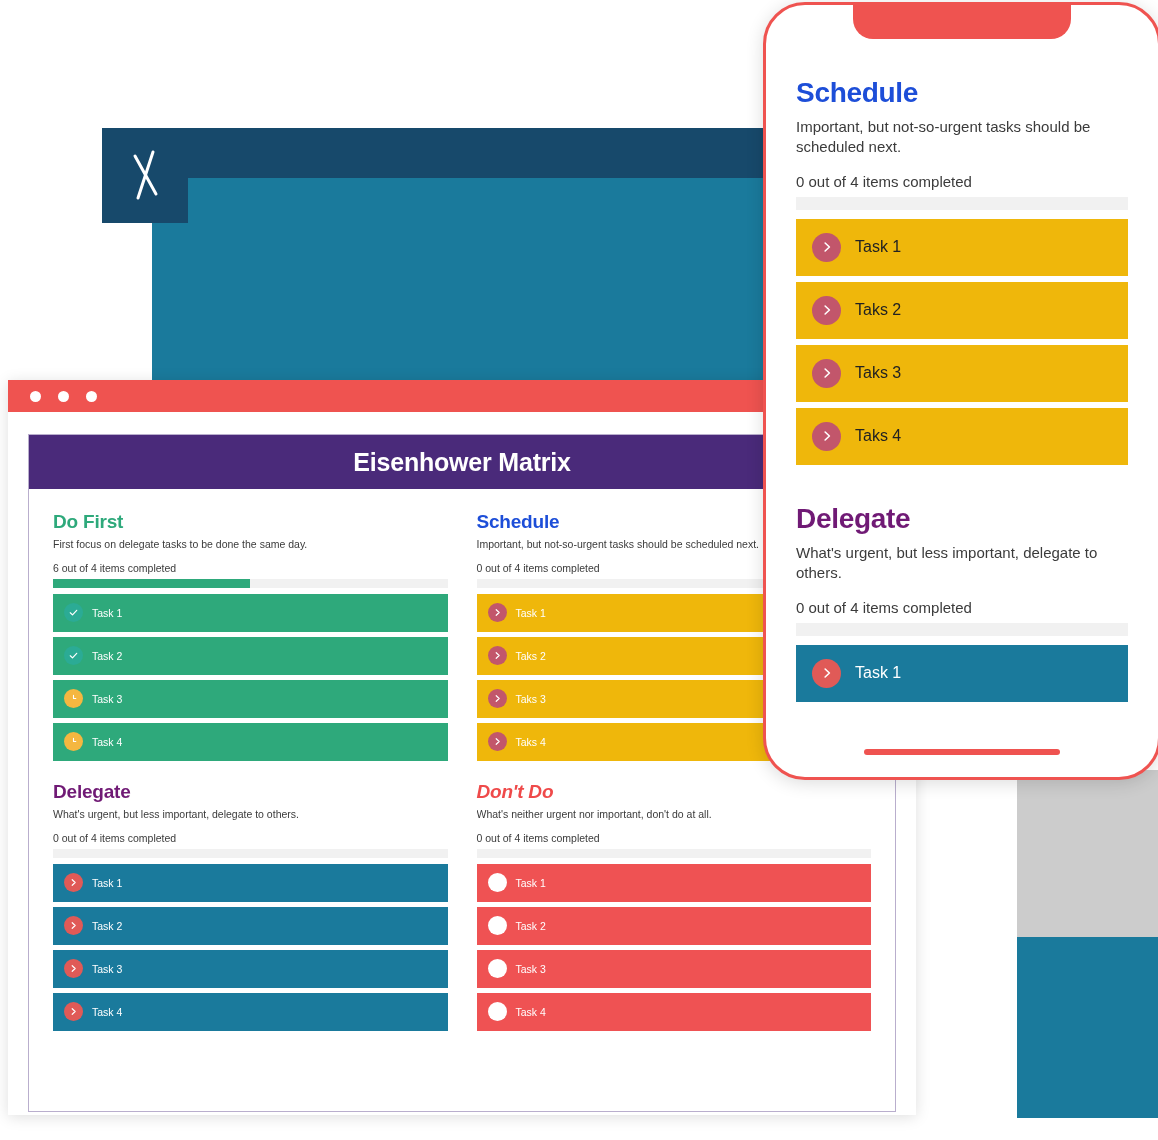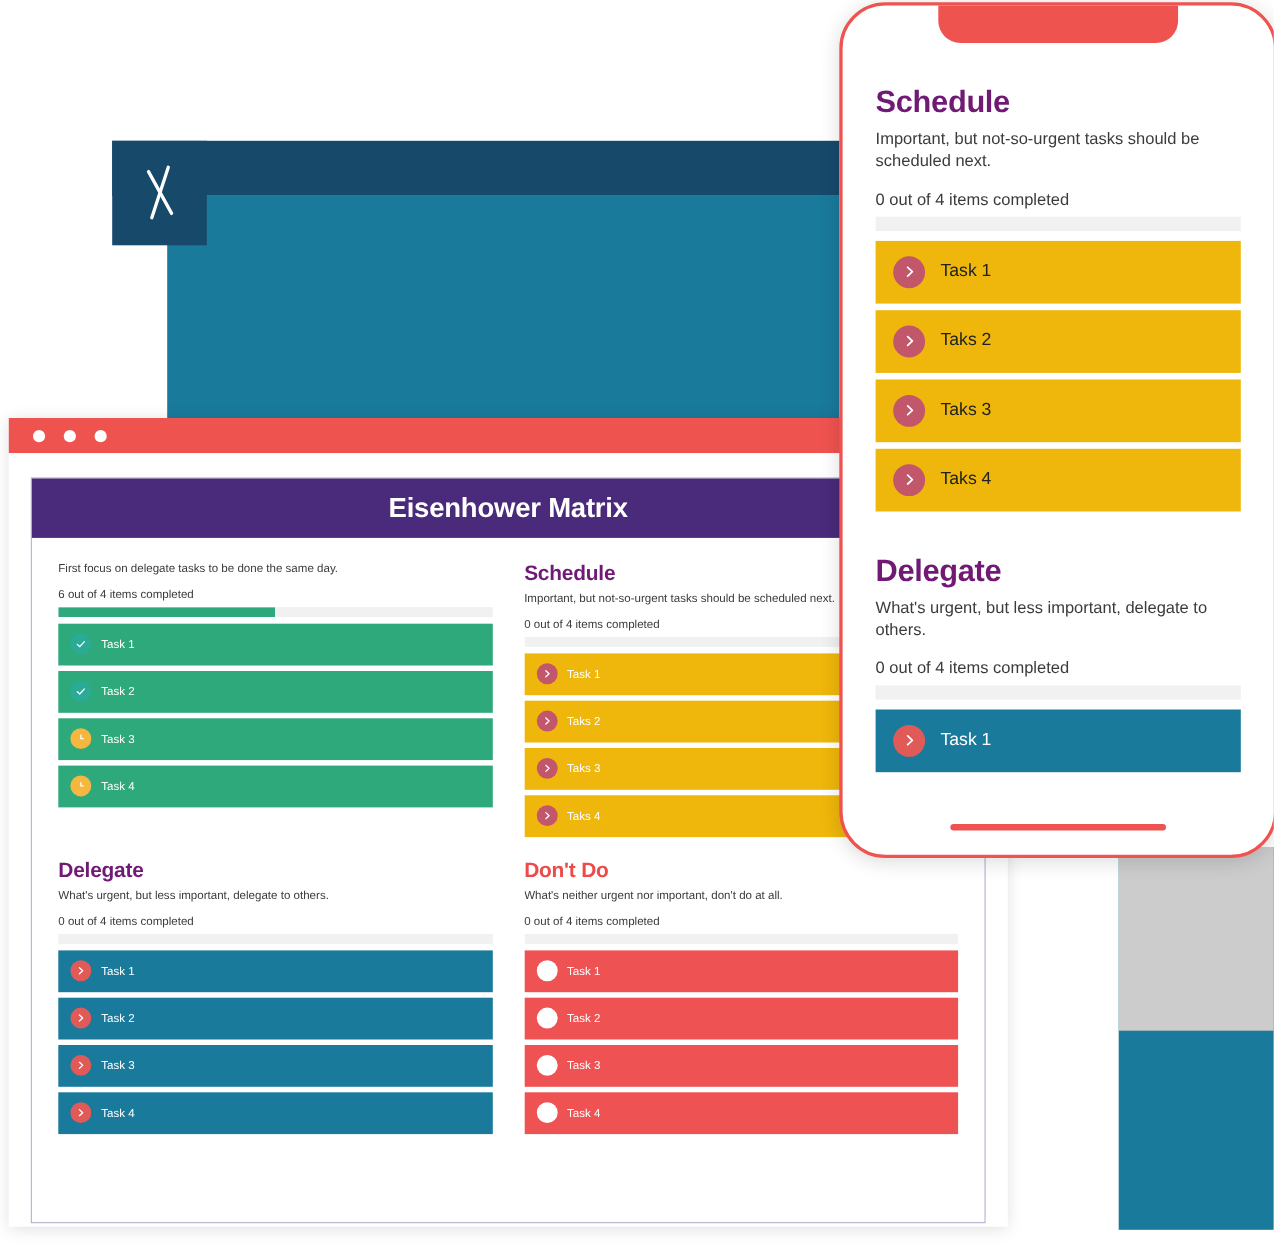--- a/index.html
+++ b/index.html
@@ -172,23 +172,23 @@
     margin-right: 9px;
   }
   .task-badge svg { display: block; }
   .task-label {
     font-size: 10.5px;
     color: #ffffff;
   }
 
   
   .c-green  { color: #2EA97B; }
-  .c-yellow { color: #701a75; }
+  .c-yellow { color: #1d4ed8; }
   .c-blue   { color: #701a75; }
-  .c-red    { color: #EF4A4A; }
+  .c-red    { color: #EF4A4A; font-style: italic; }
   .bg-green  { background: #2EA97B; }
   .bg-yellow { background: #EFB70B; }
   .bg-blue   { background: #1A7A9C; }
   .bg-red    { background: #EF5253; }
   .badge-teal   { background: #2BAB95; }
   .badge-amber  { background: #F5B740; }
   .badge-rose   { background: #C2566B; }
   .badge-coral  { background: #E05A57; }
   .badge-white  { background: #ffffff; }
 
@@ -298,20 +298,21 @@
   <div class="browser-body">
     <div class="canvas">
 
       <div class="matrix-header">
         <div class="matrix-title">Eisenhower Matrix</div>
       </div>
 
       <div class="quadrants">
 
         <div class="quadrant">
+          <div class="quad-title c-green">Do First</div>
           <div class="quad-desc">First focus on delegate tasks to be done the same day.</div>
           <div class="quad-progress-label">6 out of 4 items completed</div>
           <div class="progress-track">
             <div class="progress-fill bg-green" style="width: 50%;"></div>
           </div>
           <div class="task-list">
             <div class="task-row bg-green">
               <span class="task-badge badge-teal">
                 <svg width="11" height="11" viewBox="0 0 12 12">
                     <path d="M2.5 6.3 L4.9 8.6 L9.5 3.6" stroke="#ffffff" stroke-width="1.3" fill="none" stroke-linecap="round" stroke-linejoin="round"></path>

